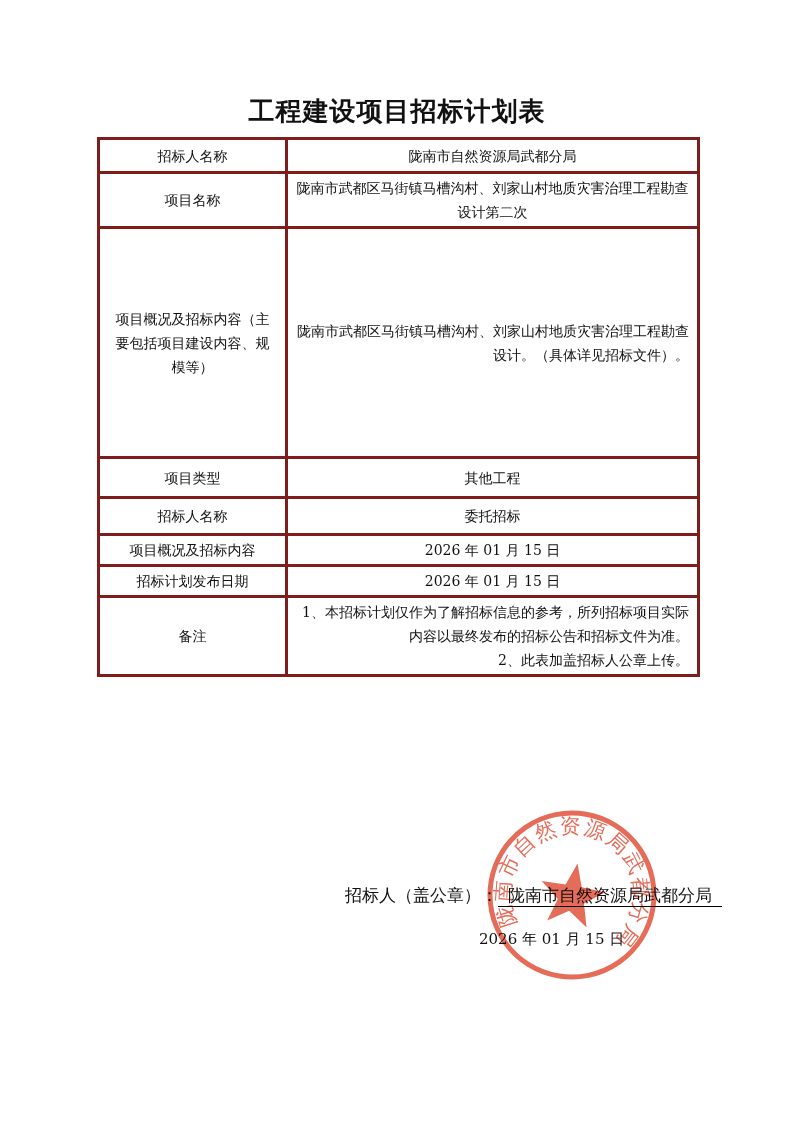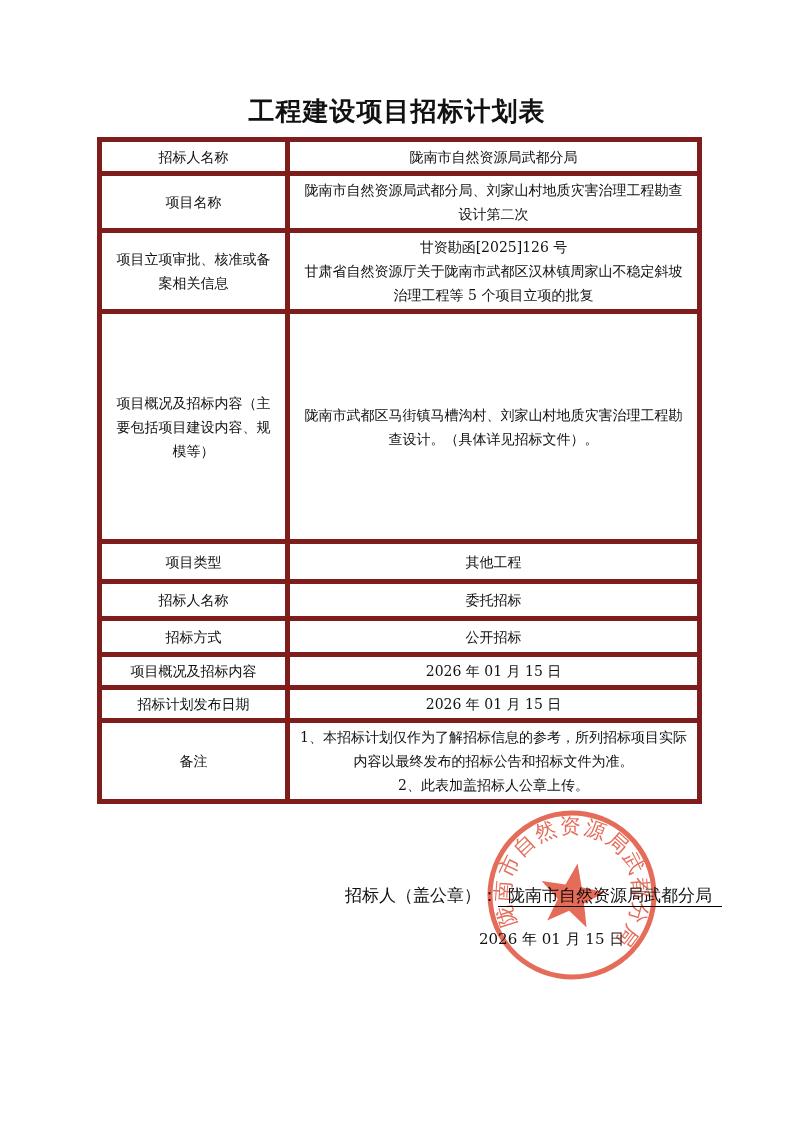--- a/index.html
+++ b/index.html
@@ -24,34 +24,34 @@
   }
   table.plan-table{
     position:absolute;
     left:97px;top:137px;
     width:600px;
     border-collapse:collapse;
     table-layout:fixed;
     font-size:14px;
   }
   table.plan-table td{
-    border:5px solid #7f1d1d;
+    border:3px solid #7f1d1d;
     vertical-align:middle;
     line-height:24px;
   }
   td.lbl{
     text-align:center;
     padding:2px 9px;
   }
   td.val{
     text-align:center;
     padding:2px 8px;
   }
   td.val-left{
-    text-align:center;
+    text-align:right;
   }
   .cell-line{display:block;}
   td.val-approval{line-height:25px;}
   .footer-sign{
     position:absolute;
     left:345px;top:884px;
     font-size:17px;
     line-height:22px;
     white-space:nowrap;
   }
@@ -88,44 +88,33 @@
       <col style="width:188px">
       <col style="width:412px">
     </colgroup>
     <tbody>
       <tr style="height:34px;">
         <td class="lbl">招标人名称</td>
         <td class="val">陇南市自然资源局武都分局</td>
       </tr>
       <tr style="height:44px;">
         <td class="lbl">项目名称</td>
-        <td class="val">陇南市自然资源局武都分局、刘家山村地质灾害治理工程勘查设计第二次</td>
-      </tr>
-      <tr style="height:78px;">
-        <td class="lbl">项目立项审批、核准或备案相关信息</td>
-        <td class="val val-approval">
-          <span class="cell-line">甘资勘函[2025]126 号</span>
-          <span class="cell-line">甘肃省自然资源厅关于陇南市武都区汉林镇周家山不稳定斜坡治理工程等 5 个项目立项的批复</span>
-        </td>
+        <td class="val">陇南市武都区马街镇马槽沟村、刘家山村地质灾害治理工程勘查设计第二次</td>
       </tr>
       <tr style="height:230px;">
         <td class="lbl">项目概况及招标内容（主要包括项目建设内容、规模等）</td>
         <td class="val val-left">陇南市武都区马街镇马槽沟村、刘家山村地质灾害治理工程勘查设计。（具体详见招标文件）。</td>
       </tr>
       <tr style="height:40px;">
         <td class="lbl">项目类型</td>
         <td class="val">其他工程</td>
       </tr>
       <tr style="height:37px;">
         <td class="lbl">招标人名称</td>
         <td class="val">委托招标</td>
-      </tr>
-      <tr style="height:36px;">
-        <td class="lbl">招标方式</td>
-        <td class="val">公开招标</td>
       </tr>
       <tr style="height:30px;">
         <td class="lbl">项目概况及招标内容</td>
         <td class="val">2026 年 01 月 15 日</td>
       </tr>
       <tr style="height:29px;">
         <td class="lbl">招标计划发布日期</td>
         <td class="val">2026 年 01 月 15 日</td>
       </tr>
       <tr style="height:65px;">

